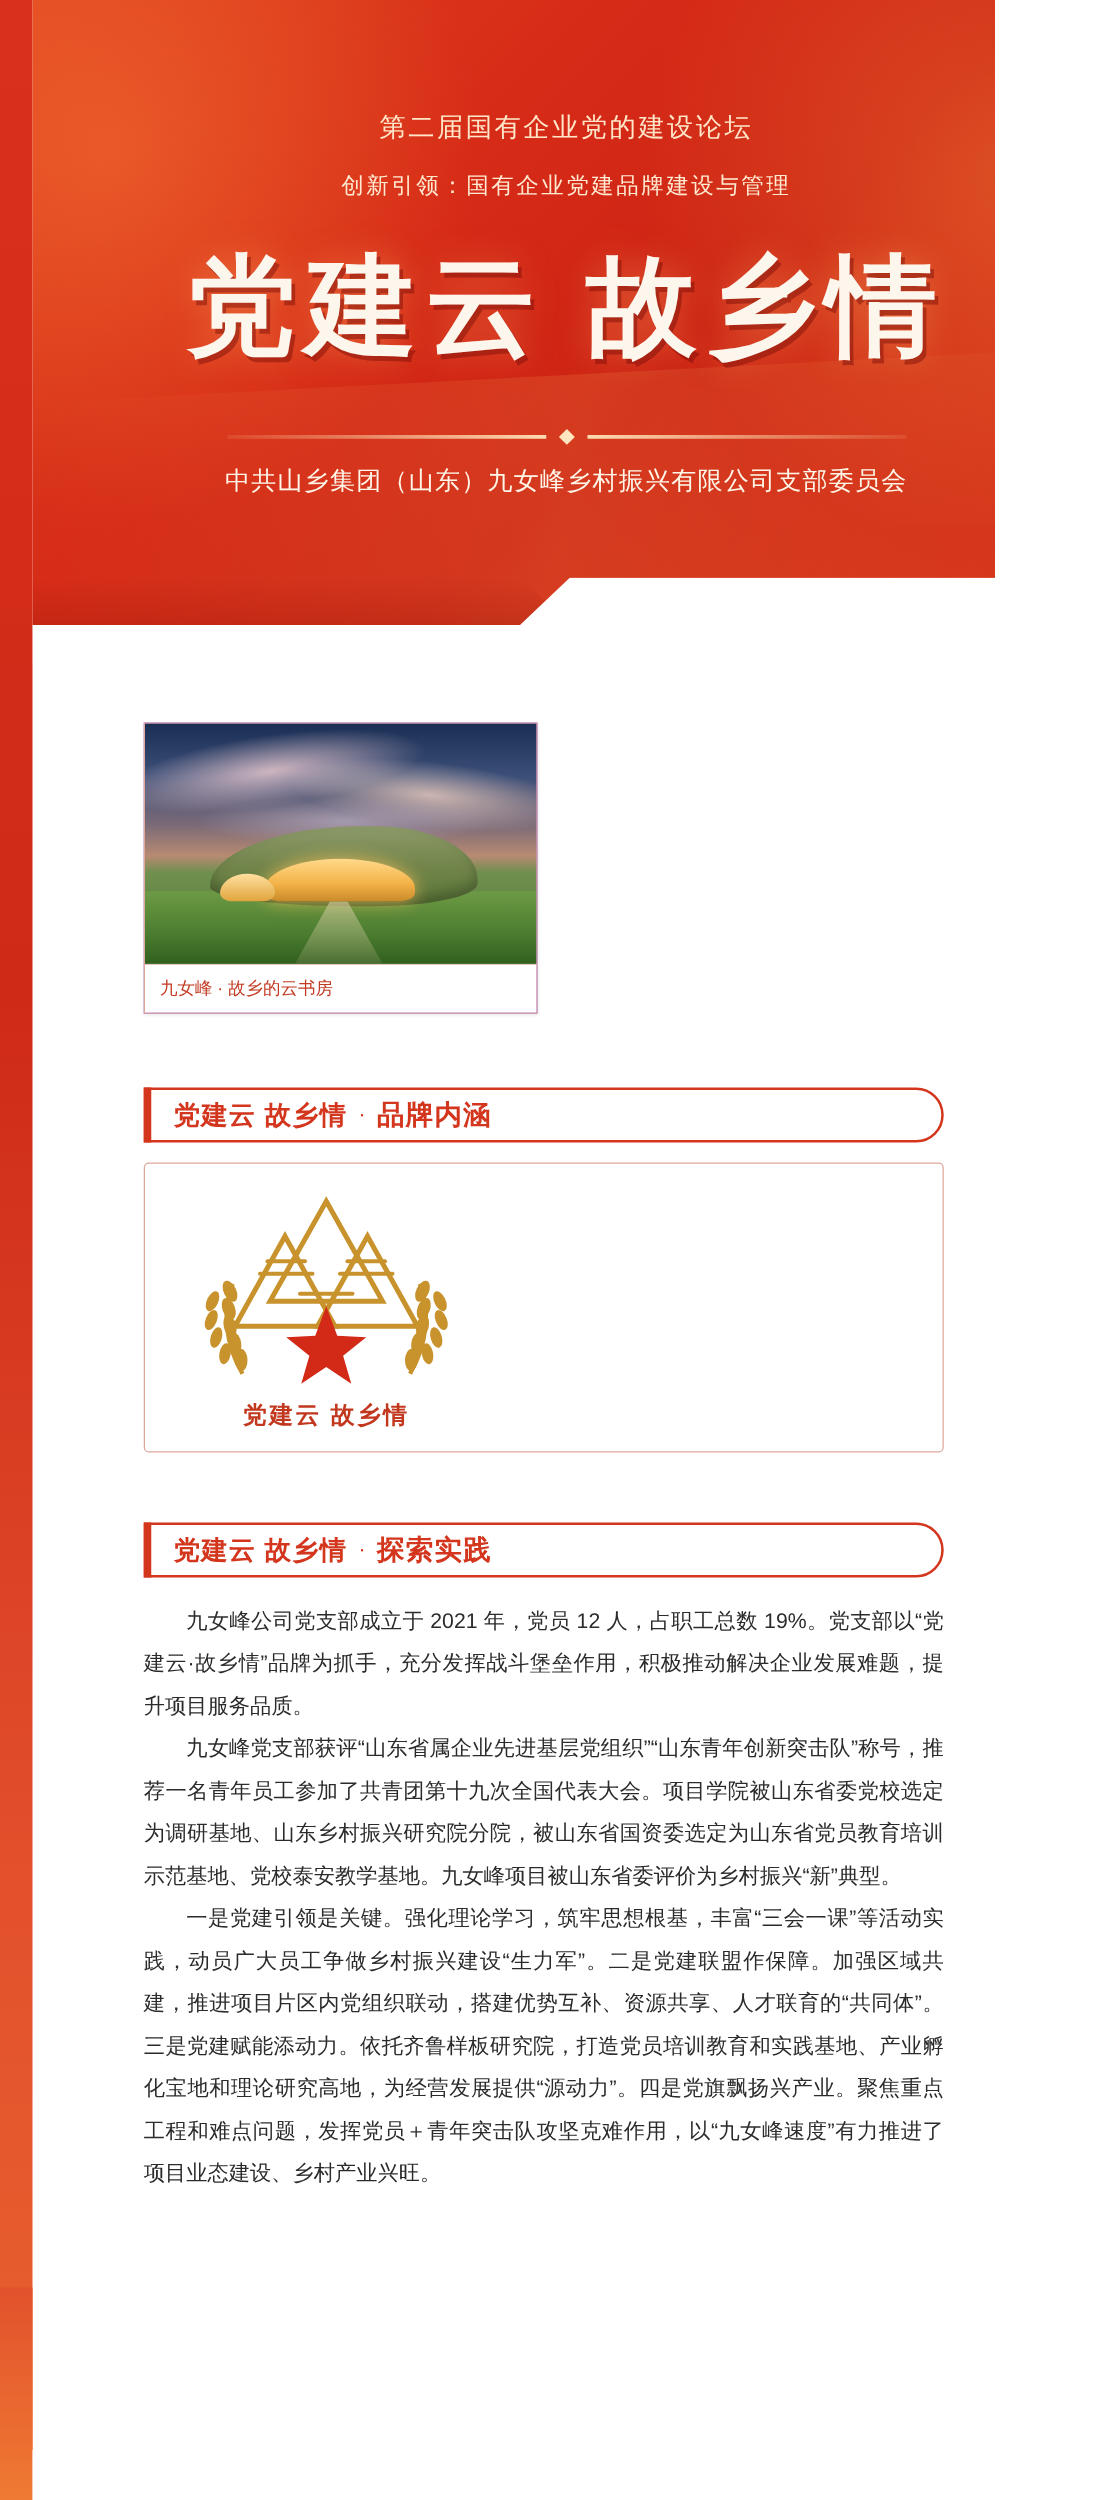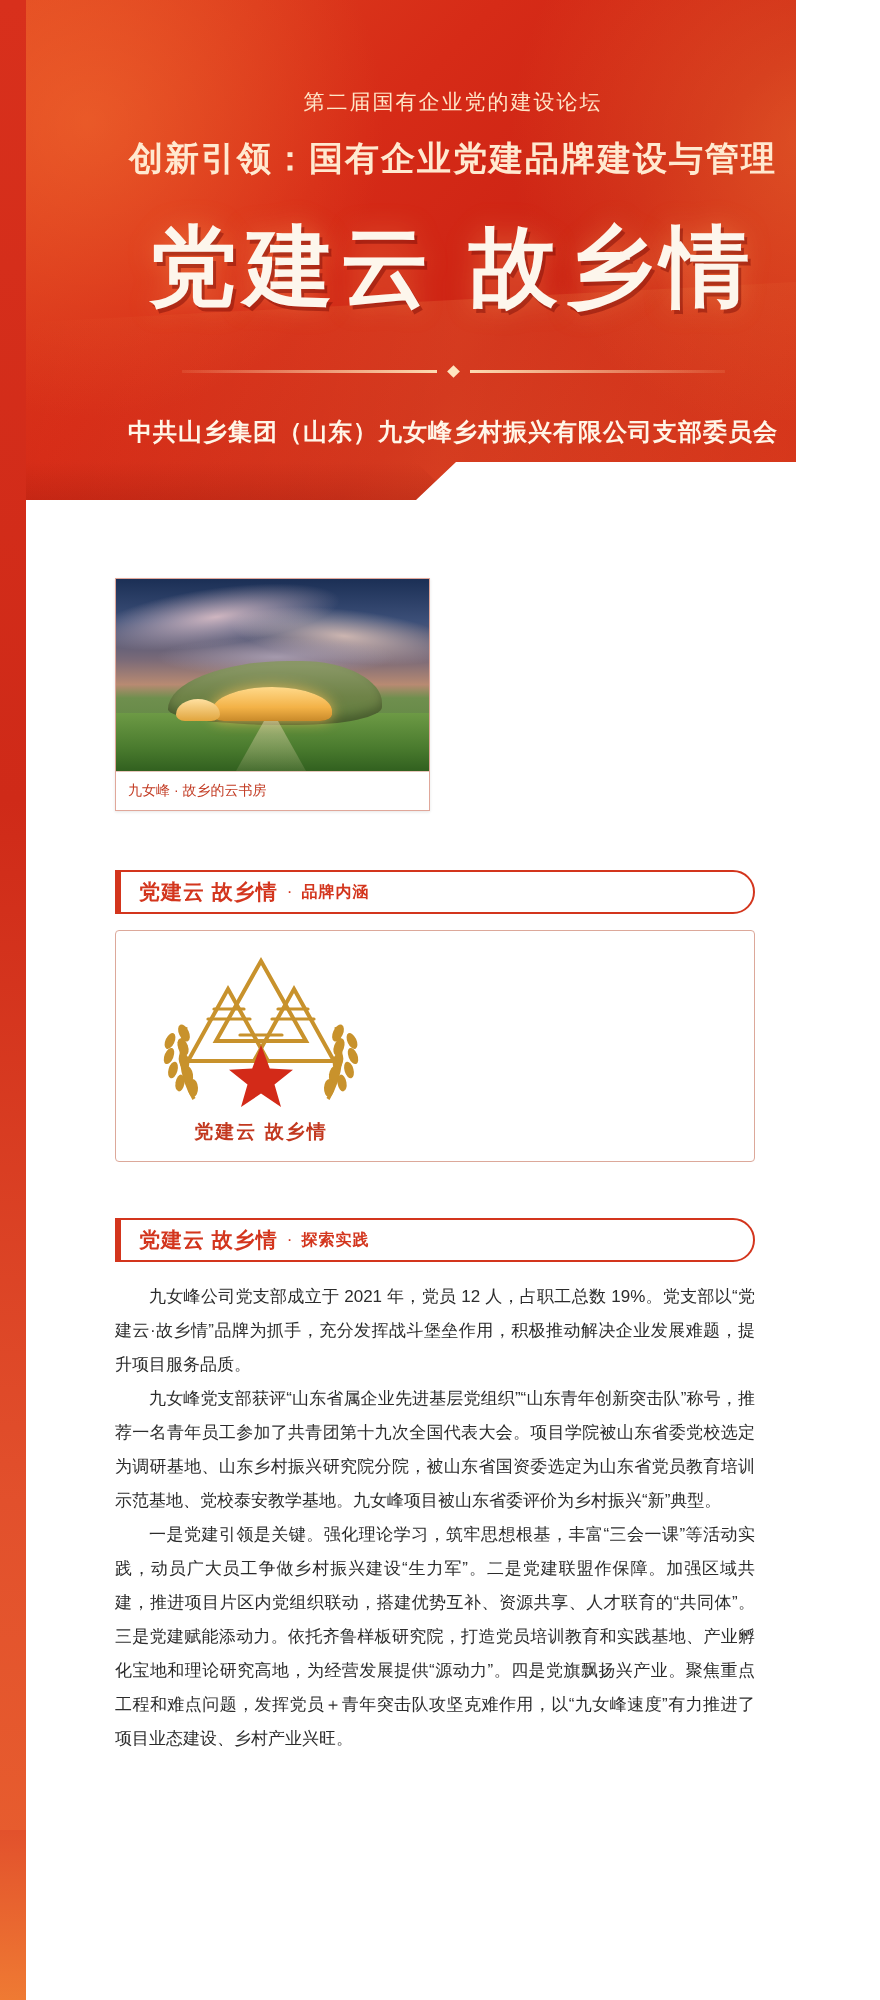--- a/index.html
+++ b/index.html
@@ -86,23 +86,23 @@
   .forum-line1 {
     margin-top: 88px;
     color: #ffe6c8;
     font-size: 21px;
     letter-spacing: 2px;
     font-weight: 500;
   }
   .forum-line2 {
     margin-top: 20px;
     color: #ffe9d0;
-    font-size: 34px;
+    font-size: 18px;
     letter-spacing: 2px;
-    font-weight: 700;
+    font-weight: 400;
   }
   .big-title {
     margin-top: 26px;
     font-size: 88px;
     font-weight: 700;
     letter-spacing: 8px;
     color: #fdf6ec;
     text-shadow:
        3px 4px 0 rgba(120,12,6,0.45),
        0 0 26px rgba(255,190,110,0.35);
@@ -122,23 +122,23 @@
   .rule-line.right {
     background: linear-gradient(90deg, rgba(255,228,185,0.95), rgba(255,220,170,0.1));
   }
   .rule-dot {
     width: 9px;
     height: 9px;
     background: #ffe6c0;
     transform: rotate(45deg);
   }
   .org-name {
-    margin-top: 40px;
-    font-size: 24px;
-    font-weight: 700;
+    margin-top: 17px;
+    font-size: 20px;
+    font-weight: 400;
     color: #fff6e8;
     letter-spacing: 1px;
   }
   
   .hdr-notch {
     position: absolute;
     left: 26px;
     top: 462px;
     width: 854px;
     height: 70px;
@@ -297,21 +297,21 @@
     font-weight: 700;
     color: #d3351d;
     letter-spacing: 1px;
   }
   .sec-sep {
     padding: 0 9px;
     font-size: 17px;
     color: #d3351d;
   }
   .sec-sub {
-    font-size: 16px;
+    font-size: 22px;
     font-weight: 700;
     color: #d3351d;
     letter-spacing: 1px;
   }
   
   .brand-box {
     margin-top: 16px;
     border: 1px solid #dca89a;
     border-radius: 4px;
     background: #fff;

